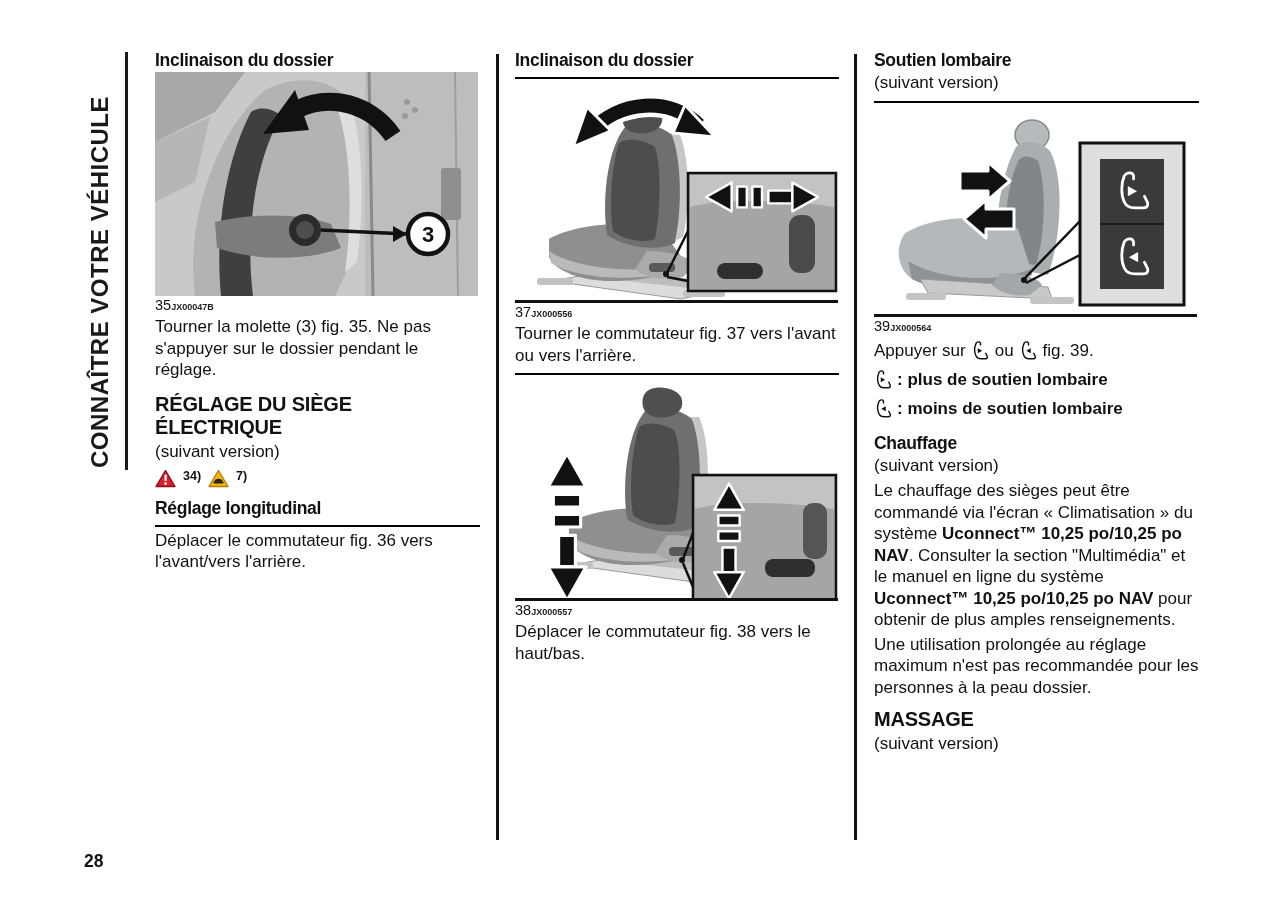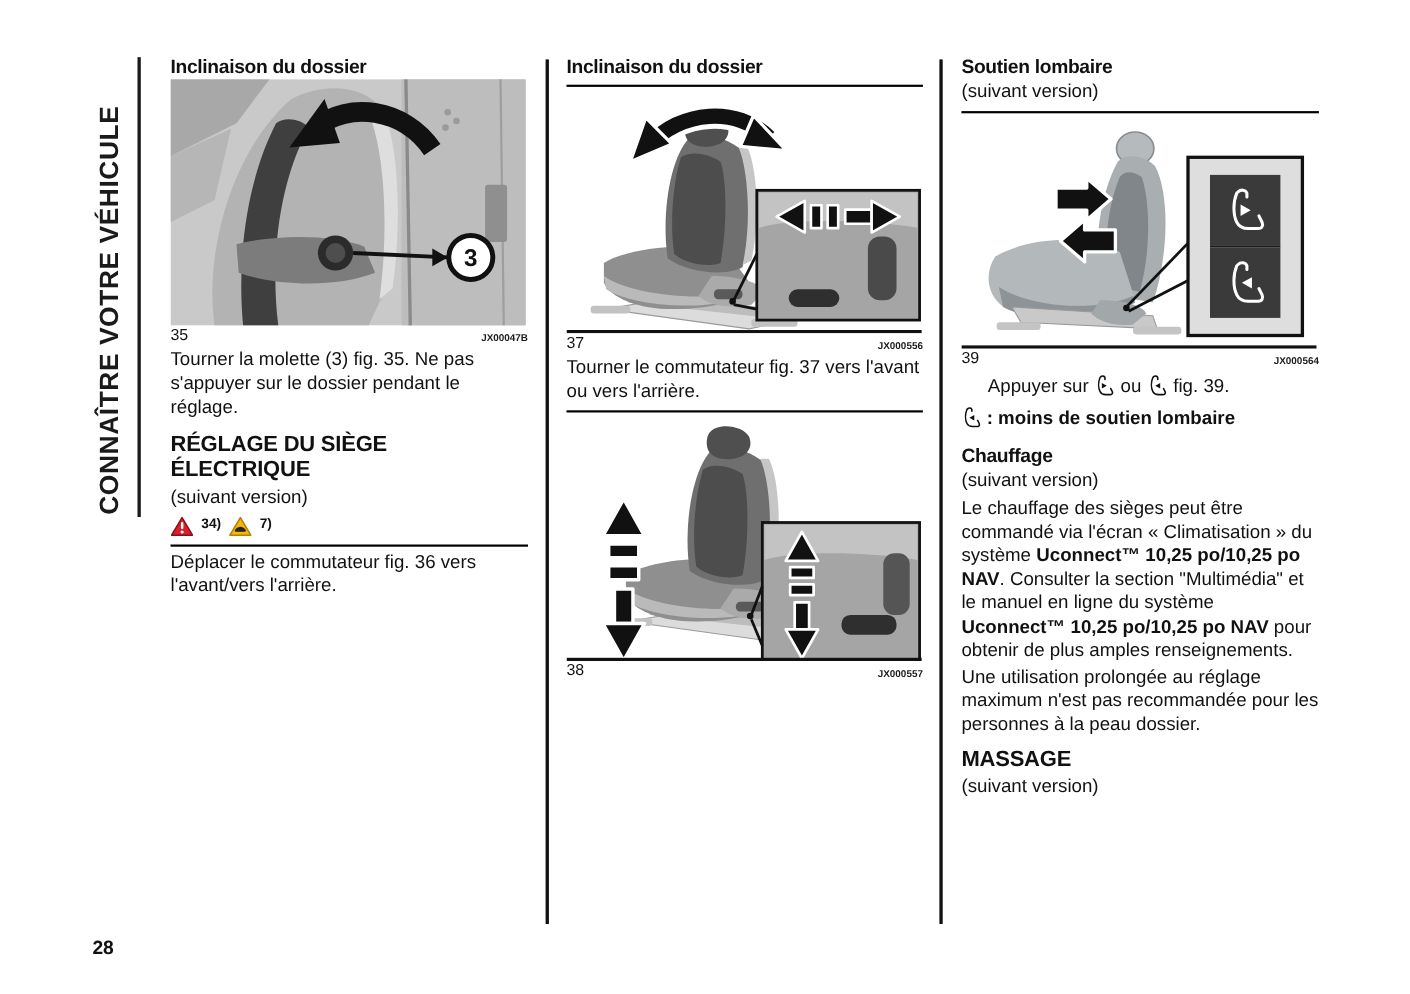--- a/index.html
+++ b/index.html
@@ -20,26 +20,26 @@
   .col1{left:155px;width:325px;}
   .col2{left:515px;width:324px;}
   .col3{left:874px;width:325px;}
   .h-sub{font-size:17.5px;font-weight:700;letter-spacing:-0.3px;line-height:20px;margin:0;}
   .h-main{font-size:20px;font-weight:700;letter-spacing:-0.2px;line-height:23px;margin:12px 0 2px 0;}
   .variant{font-size:17px;line-height:22px;margin:2px 0 0 0;}
   .rule{height:0;border-top:2px solid #000;margin:7px 0 0 0;}
   p.body{font-size:17px;line-height:21.5px;margin:3px 0 0 0;}
   .fig{margin-top:2px;}
   .fig svg{display:block;}
-  .fig-cap{display:flex;justify-content:space-between;align-items:flex-end;margin-top:2px;}
+  .fig-cap{display:flex;align-items:flex-end;margin-top:2px;}
   .cap-num{font-size:14.5px;line-height:15px;}
   .cap-code{font-size:9px;font-weight:700;line-height:11px;color:#1c1c1c;}
   .warn-row{display:flex;align-items:flex-start;gap:7px;margin:6px 0 4px 0;}
   .warn-row .ref{font-size:12.5px;font-weight:700;}
-  .press-line{display:flex;align-items:center;gap:5px;font-size:17px;line-height:22px;margin-top:6px;flex-wrap:wrap;margin-left:24px;}
+  .press-line{display:flex;align-items:center;gap:5px;font-size:17px;line-height:22px;margin-top:6px;flex-wrap:wrap;}
   .legend-line{display:flex;align-items:center;gap:4px;font-size:17px;font-weight:700;line-height:22px;margin-top:7px;}
   .icon-inline{flex:0 0 auto;}
   .pageno{position:absolute;left:84px;top:851px;font-size:17.5px;font-weight:600;}
   .bold{font-weight:700;}
 </style>
 </head>
 <body>
 
 <div class="page">
 
@@ -140,20 +140,21 @@
       </svg>
       <span class="ref">34)</span>
       <svg width="21" height="19" viewBox="0 0 21 19">
         <path d="M10.5,1.5 L20,17.5 L1,17.5 Z" fill="#f3b710" stroke="#b57f00" stroke-width="1.4" stroke-linejoin="round"></path>
         <path d="M6,12.5 C7,10.5 9,9.8 10.5,9.8 C12,9.8 14,10.5 15,12.5 Z" fill="#222"></path>
         <rect x="5.5" y="12.2" width="10" height="2.2" rx="1" fill="#222"></rect>
       </svg>
       <span class="ref">7)</span>
     </div>
 
+    <h3 class="h-sub" style="margin-top:10px">Réglage longitudinal</h3>
     <div class="rule"></div>
 
 
     <p class="body">Déplacer le commutateur fig. 36 vers l'avant/vers l'arrière.</p>
   </div>
 
   <div class="col col2">
     <h3 class="h-sub">Inclinaison du dossier</h3>
     <div class="rule"></div>
 
@@ -199,20 +200,21 @@
         <line x1="168" y1="186" x2="178" y2="210" stroke="#111" stroke-width="2.5"></line>
         <circle cx="167" cy="183" r="3" fill="#111"></circle>
         <rect x="0" y="221" width="323" height="3" fill="#111"></rect>
       </svg>
       <div class="fig-cap">
         <span class="cap-num">38</span>
         <span class="cap-code">JX000557</span>
       </div>
     </div>
 
+    <p class="body">Déplacer le commutateur fig. 38 vers le haut/bas.</p>
   </div>
 
   <div class="col col3">
     <h3 class="h-sub">Soutien lombaire</h3>
     <p class="variant">(suivant version)</p>
     <div class="rule"></div>
 
     <div class="fig" style="margin-top:6px">
       <svg width="323" height="208" viewBox="0 0 323 208">
         <rect x="0" y="0" width="323" height="208" fill="#fff"></rect>
@@ -261,20 +263,30 @@
       </svg>
       <span>fig. 39.</span>
     </div>
 
     <div class="legend-line">
       <svg class="icon-inline" width="19" height="20" viewBox="0 0 34 36">
         <g fill="none" stroke="#111" stroke-width="2.6" stroke-linecap="round" stroke-linejoin="round">
           <path d="M10,3 C12,1 16,1 17,4 L17,7"></path>
           <path d="M9,4 C6,11 6,21 9,27 C10.5,30 14,32 18,32 L26,32 C29,32 30,29.5 29,27 L26.5,22"></path>
         </g>
+        <polygon points="12,13 20,17.5 12,22" fill="#111"></polygon>
+      </svg>
+      <span>: plus de soutien lombaire</span>
+    </div>
+    <div class="legend-line">
+      <svg class="icon-inline" width="19" height="20" viewBox="0 0 34 36">
+        <g fill="none" stroke="#111" stroke-width="2.6" stroke-linecap="round" stroke-linejoin="round">
+          <path d="M10,3 C12,1 16,1 17,4 L17,7"></path>
+          <path d="M9,4 C6,11 6,21 9,27 C10.5,30 14,32 18,32 L26,32 C29,32 30,29.5 29,27 L26.5,22"></path>
+        </g>
         <polygon points="21,13 13,17.5 21,22" fill="#111"></polygon>
       </svg>
       <span>: moins de soutien lombaire</span>
     </div>
 
     <h3 class="h-sub" style="margin-top:13px">Chauffage</h3>
     <p class="variant">(suivant version)</p>
     <p class="body"><span>Le chauffage des sièges peut être commandé via l'écran « Climatisation » du système </span><span class="bold">Uconnect™ 10,25 po/10,25 po NAV</span><span>. Consulter la section "Multimédia" et le manuel en ligne du système </span><span class="bold">Uconnect™ 10,25 po/10,25 po NAV</span><span> pour obtenir de plus amples renseignements.</span></p>
     <p class="body">Une utilisation prolongée au réglage maximum n'est pas recommandée pour les personnes à la peau dossier.</p>
 

